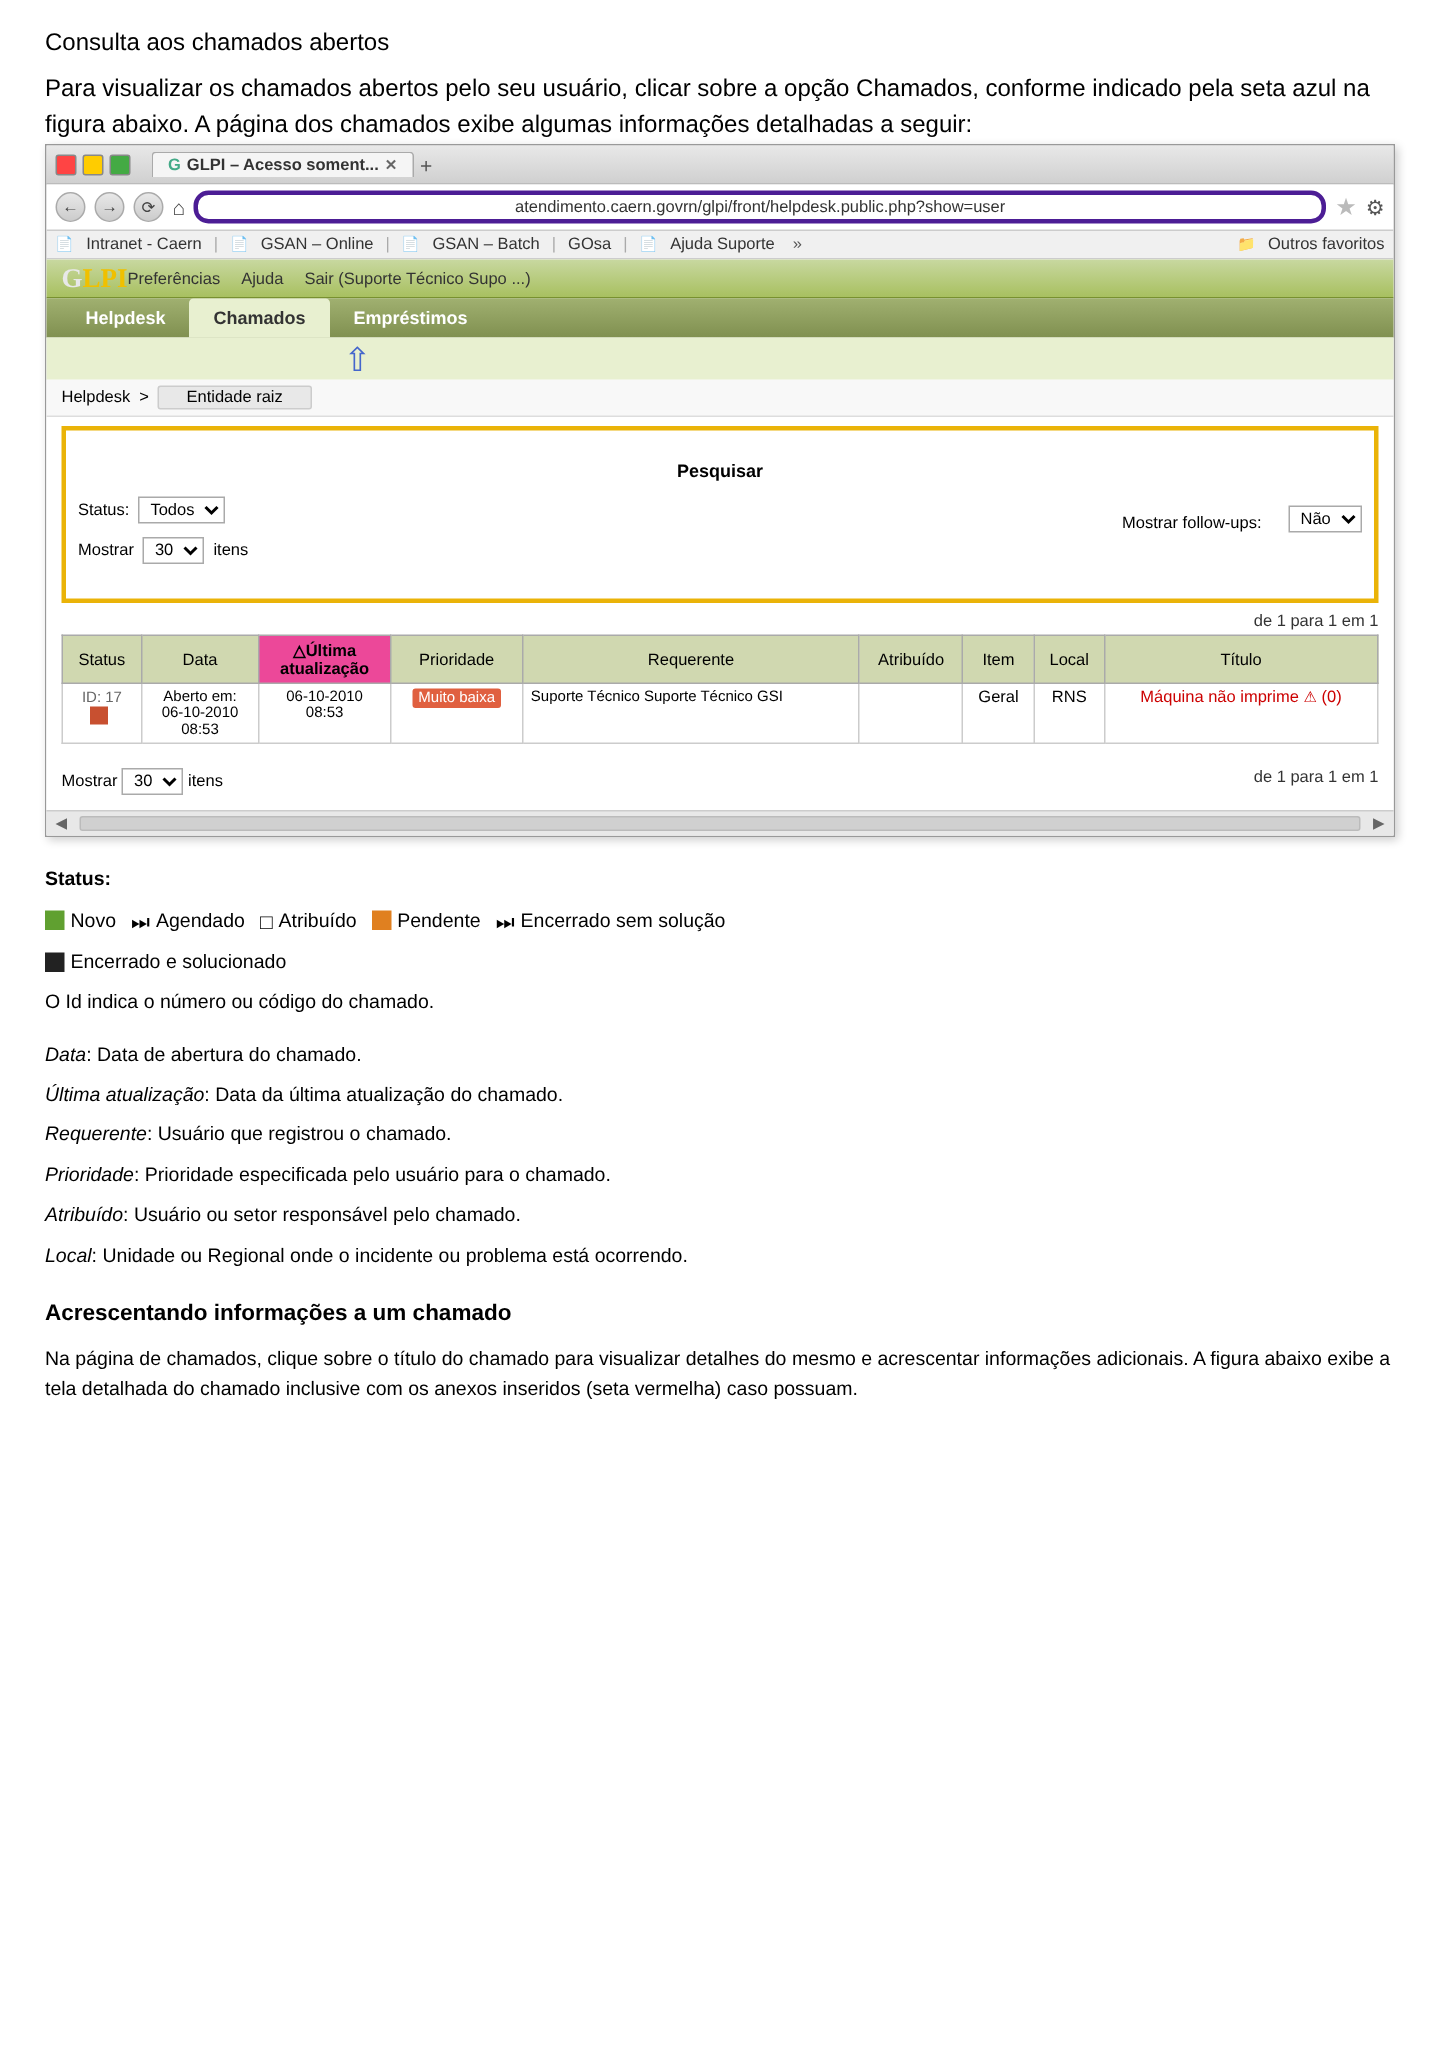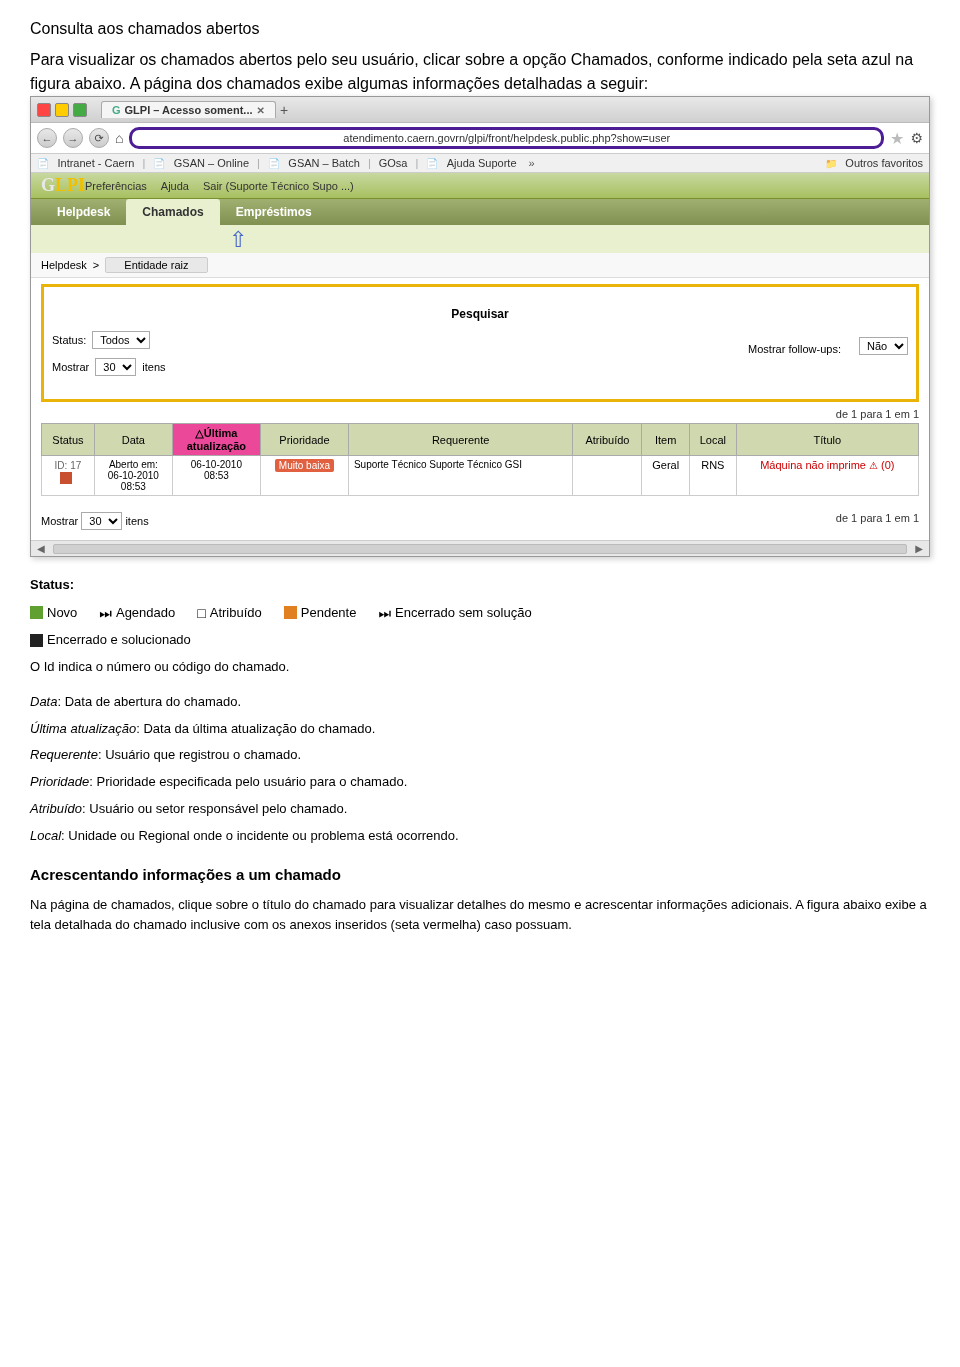--- a/index.html
+++ b/index.html
@@ -292,21 +292,21 @@
     .doc-section h2 {
       font-size: 15px;
       font-weight: bold;
       margin-top: 16px;
       margin-bottom: 8px;
     }
     .legend-row {
       display: flex;
       align-items: center;
       flex-wrap: wrap;
-      gap: 22px;
+      gap: 10px;
       margin-bottom: 6px;
     }
     .legend-item {
       display: flex;
       align-items: center;
       gap: 4px;
       font-size: 13px;
     }
     .leg-sq {
       width: 13px; height: 13px;

